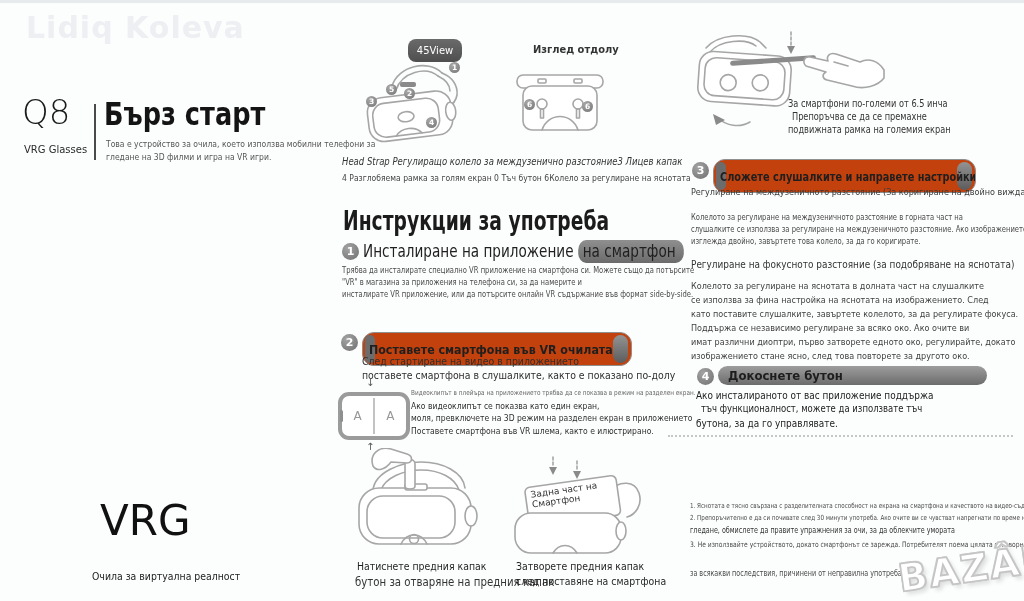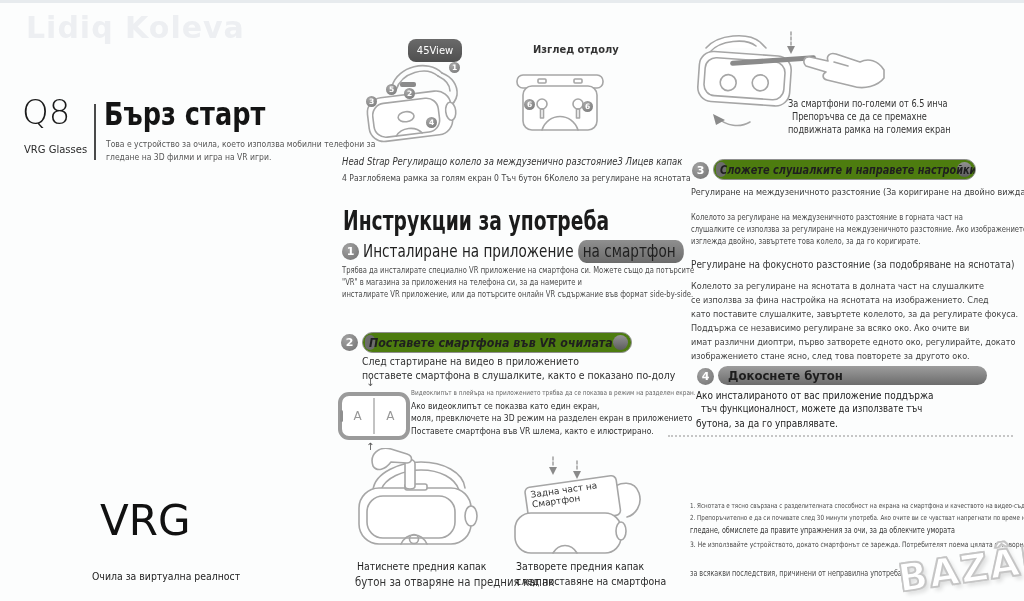--- a/index.html
+++ b/index.html
@@ -15,22 +15,22 @@
   .h-title{font-size:32px;font-weight:600;color:#141414;}
   .tagline{font-size:9px;color:#555;}
   .badge{position:absolute;background:linear-gradient(#6a6a6a,#4f4f4f);color:#fff;border-radius:8px;
          font-size:10px;display:flex;align-items:center;justify-content:center;}
   .co{position:absolute;width:11px;height:11px;border-radius:50%;
       background:radial-gradient(circle at 35% 30%,#a8a8a8,#757575);color:#fff;font-size:7.5px;font-weight:bold;
       display:flex;align-items:center;justify-content:center;}
   .numcirc{position:absolute;width:17px;height:17px;border-radius:50%;
       background:radial-gradient(circle at 35% 30%,#a3a3a3,#6f6f6f);color:#fff;font-size:11px;font-weight:bold;
       display:flex;align-items:center;justify-content:center;}
-  .pill{position:absolute;height:21px;background:#4d7c0f;border:1.5px solid #8f8f8f;border-radius:12px;
-        display:flex;align-items:center;overflow:hidden;box-sizing:border-box;font-style:italic;}
+  .pill{position:absolute;height:34px;background:#c2410c;border:1.5px solid #8f8f8f;border-radius:12px;
+        display:flex;align-items:center;overflow:hidden;box-sizing:border-box;}
   .pill::before{content:"";position:absolute;left:2px;top:2px;bottom:2px;width:10px;border-radius:6px;background:#6c6c6c;}
   .pill::after{content:"";position:absolute;right:3px;top:2px;bottom:2px;width:15px;border-radius:8px;
         background:linear-gradient(#939393,#5c5c5c);}
   .pill-text{position:relative;z-index:1;margin-left:6px;font-weight:bold;font-size:13px;color:#1f1f1f;}
   .capsule{position:absolute;height:19px;background:linear-gradient(#9d9d9d,#6c6c6c);border-radius:10px;
         display:flex;align-items:center;padding-left:10px;box-sizing:border-box;}
   .capsule .pill-text{margin-left:0;color:#1d1d1d;}
   .hl{background:linear-gradient(#8f8f8f,#6b6b6b);border-radius:10px;padding:1px 10px 2px 6px;}
   .sec-title{font-size:26px;font-weight:600;color:#1b1b1b;}
   .body8{font-size:8px;color:#4a4a4a;}

